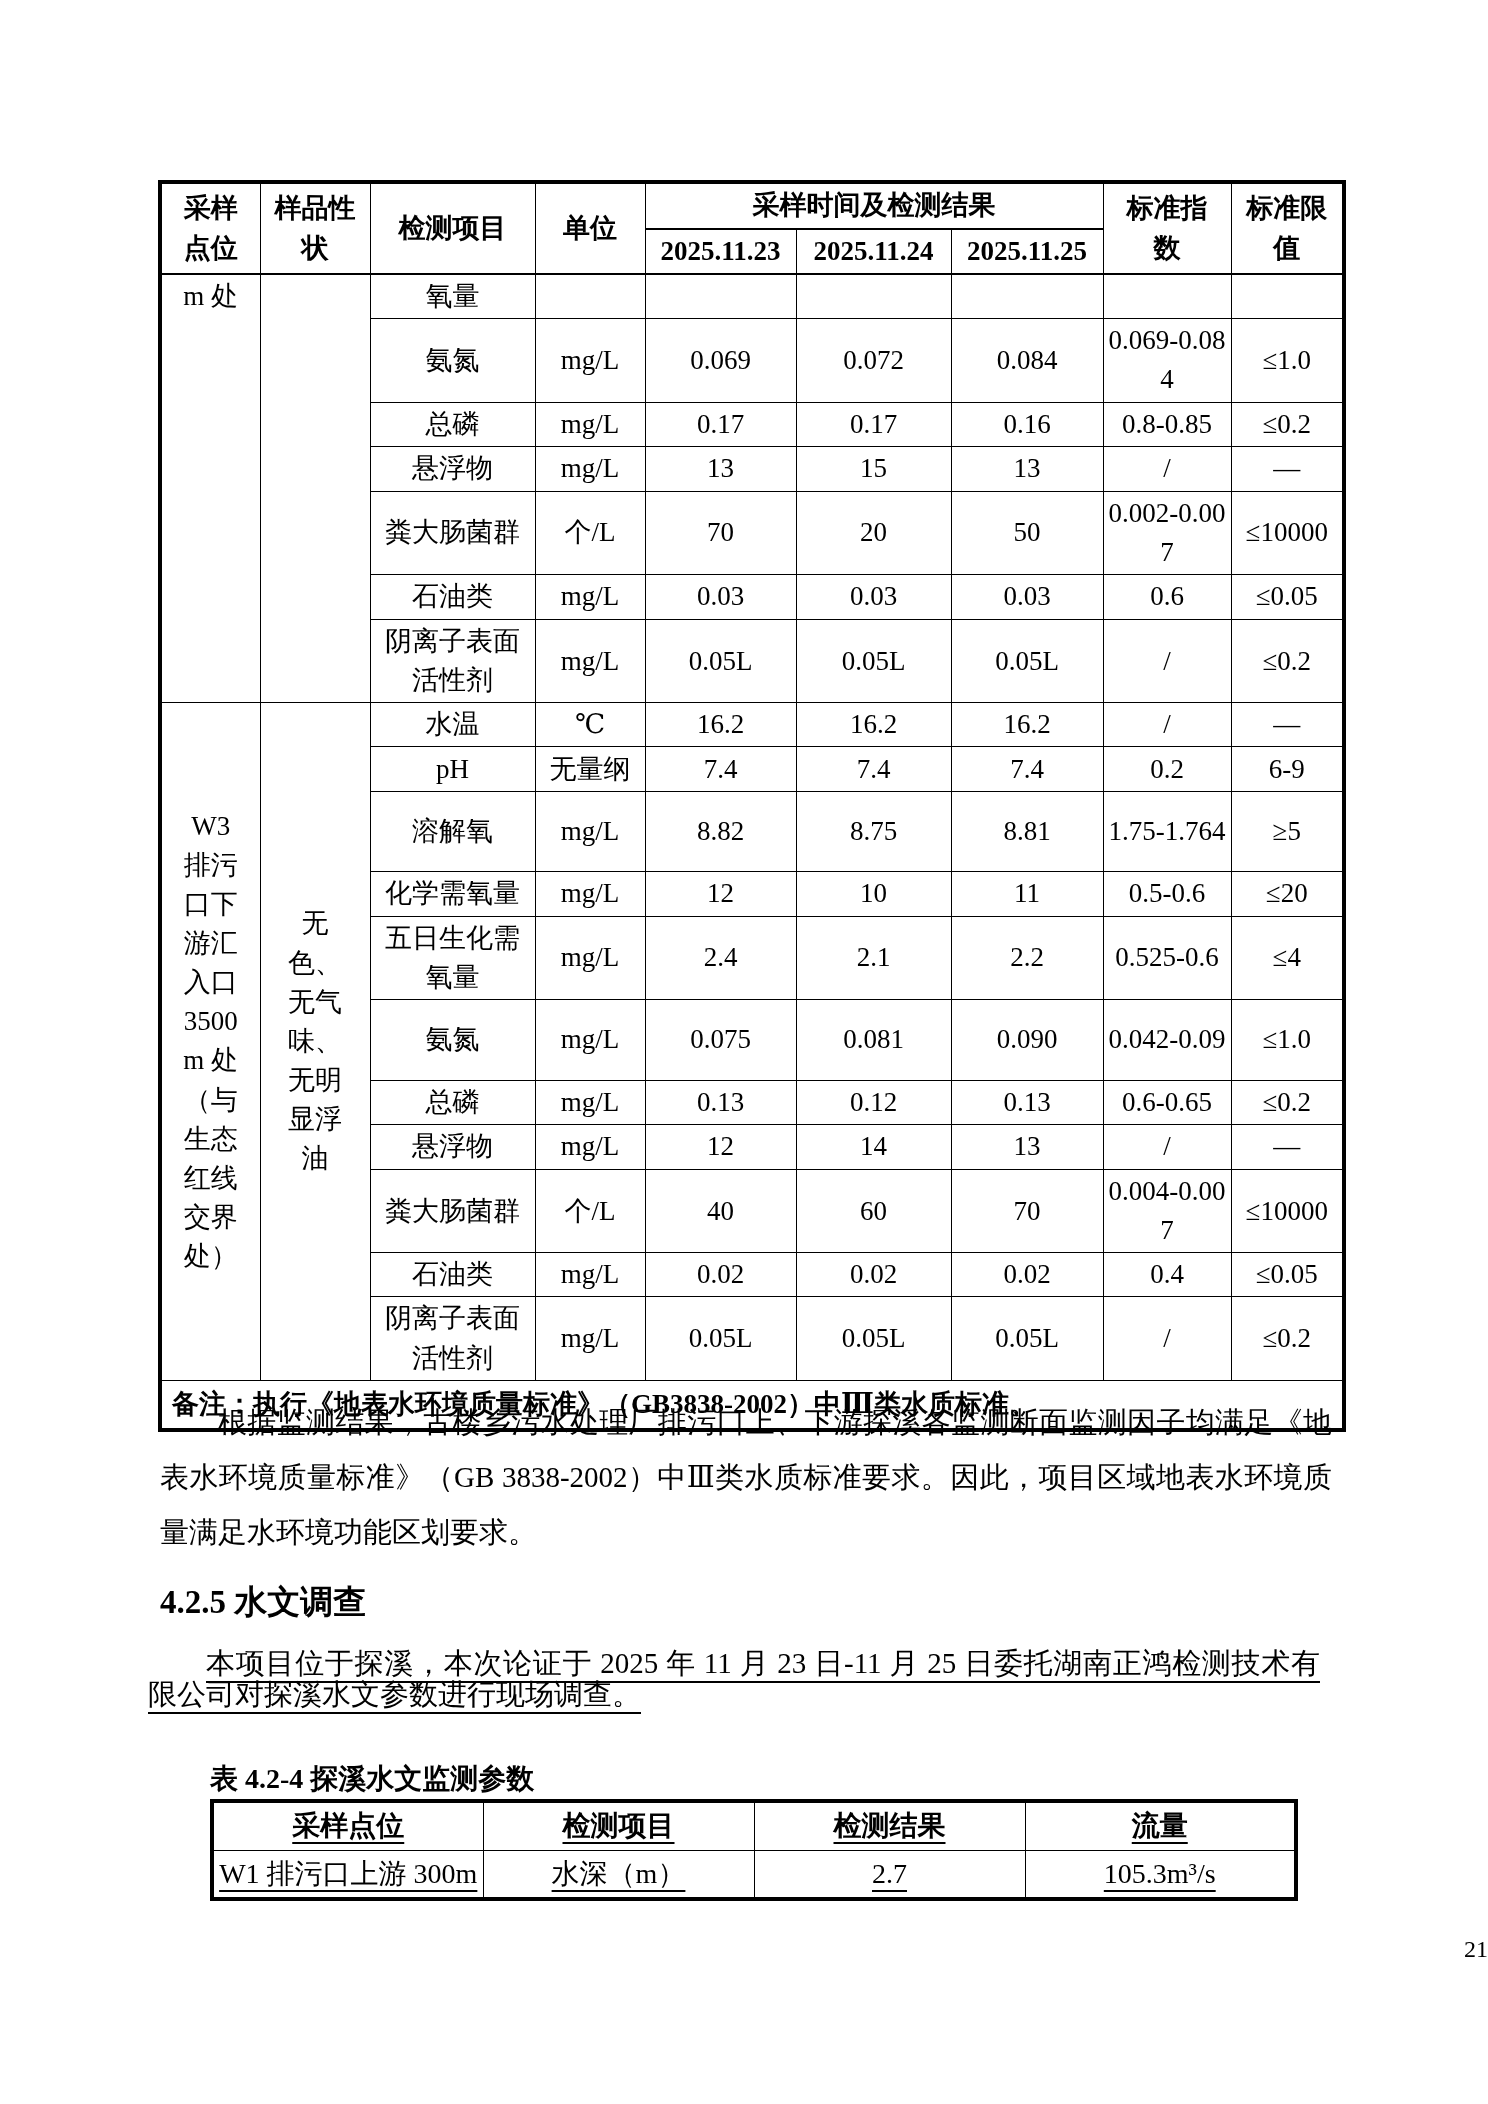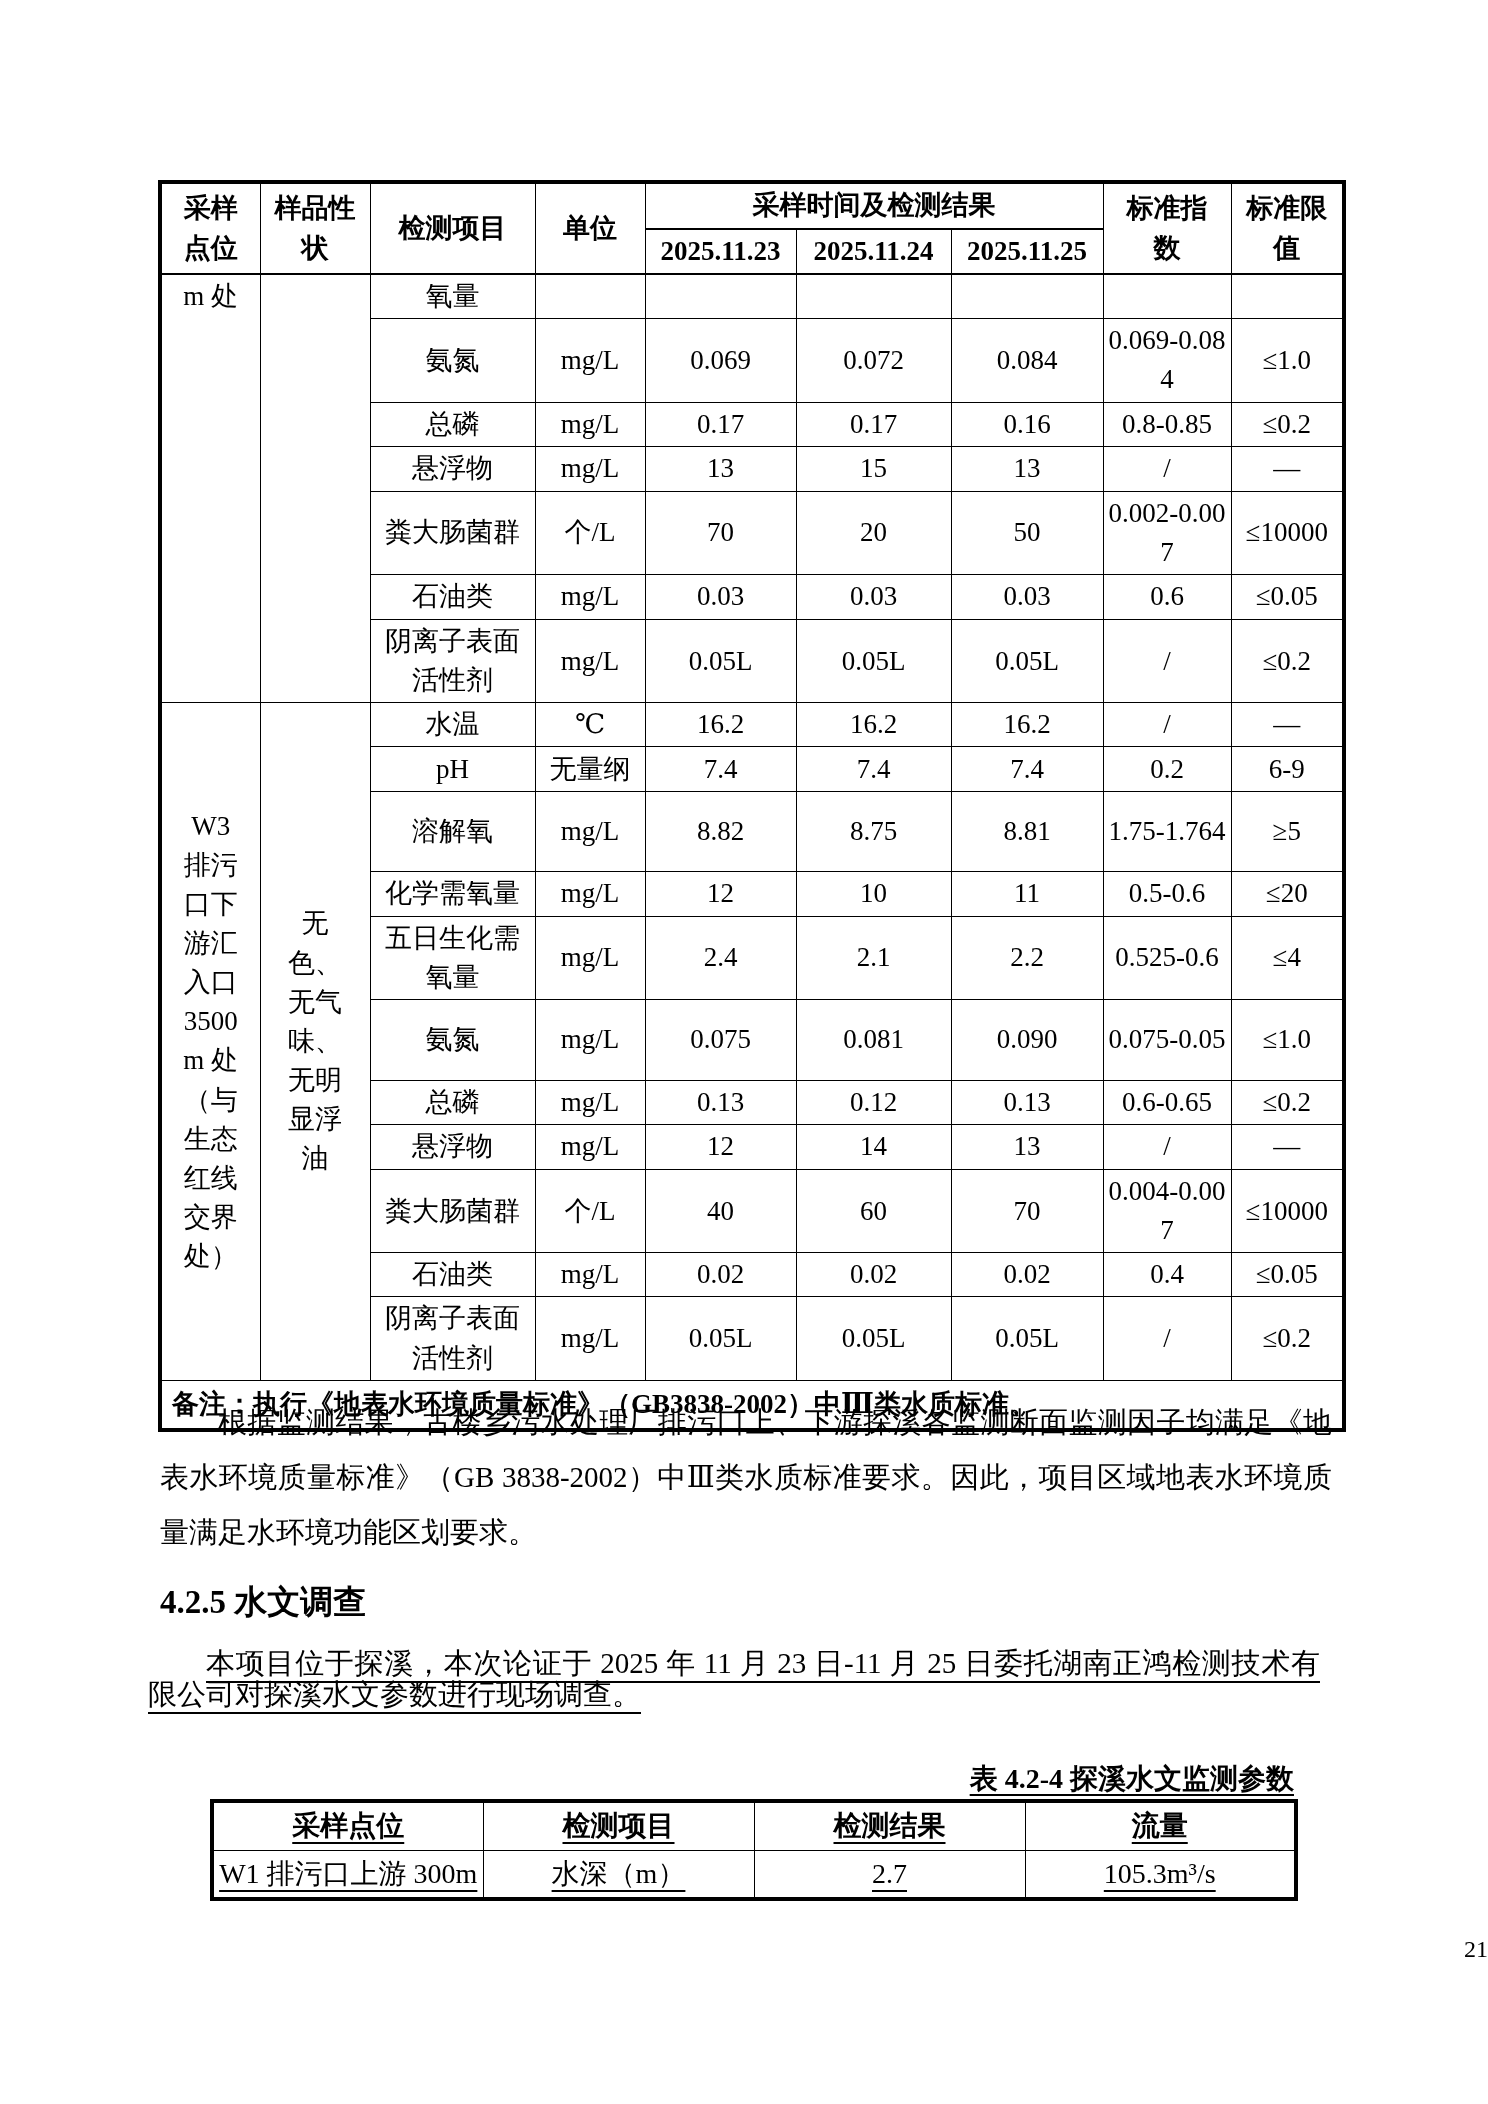--- a/index.html
+++ b/index.html
@@ -34,22 +34,22 @@
     position:absolute; left:160px; top:1580px;
     font-size:33px; font-weight:bold; line-height:44px;font-family:Liberation Serif, serif;
   }
   .para2 {
     position:absolute; left:148px; top:1648px; width:1172px;
     font-size:29px; line-height:31px; text-align:justify; text-indent:2em;
     text-decoration:underline; text-underline-offset:8px;
   }
   .caption {
     position:absolute; left:210px; top:1760px; width:1084px;
-    text-align:right; font-size:28px; font-weight:bold;
-    text-decoration:underline; text-underline-offset:6px;
+    text-align:left; font-size:28px; font-weight:bold;
+    text-underline-offset:6px;
   }
 
   
   .t2 { position:absolute; left:210px; top:1799px; width:1084px; border:4px solid #000; }
   .t2 td {
     border:1px solid #000; text-align:center; vertical-align:middle;
     font-size:28px; height:49px;
     text-decoration:underline; text-underline-offset:7px;
   }
   .t2 tr.hdr td { font-weight:bold; }
@@ -216,21 +216,21 @@
       <td>2.2</td>
       <td class="ba">0.525-0.6</td>
       <td>≤4</td>
     </tr>
     <tr style="height:81px">
       <td>氨氮</td>
       <td>mg/L</td>
       <td>0.075</td>
       <td>0.081</td>
       <td>0.090</td>
-      <td class="ba">0.075-0.05</td>
+      <td class="ba">0.042-0.09</td>
       <td>≤1.0</td>
     </tr>
     <tr style="height:42px">
       <td>总磷</td>
       <td>mg/L</td>
       <td>0.13</td>
       <td>0.12</td>
       <td>0.13</td>
       <td class="ba">0.6-0.65</td>
       <td>≤0.2</td>

